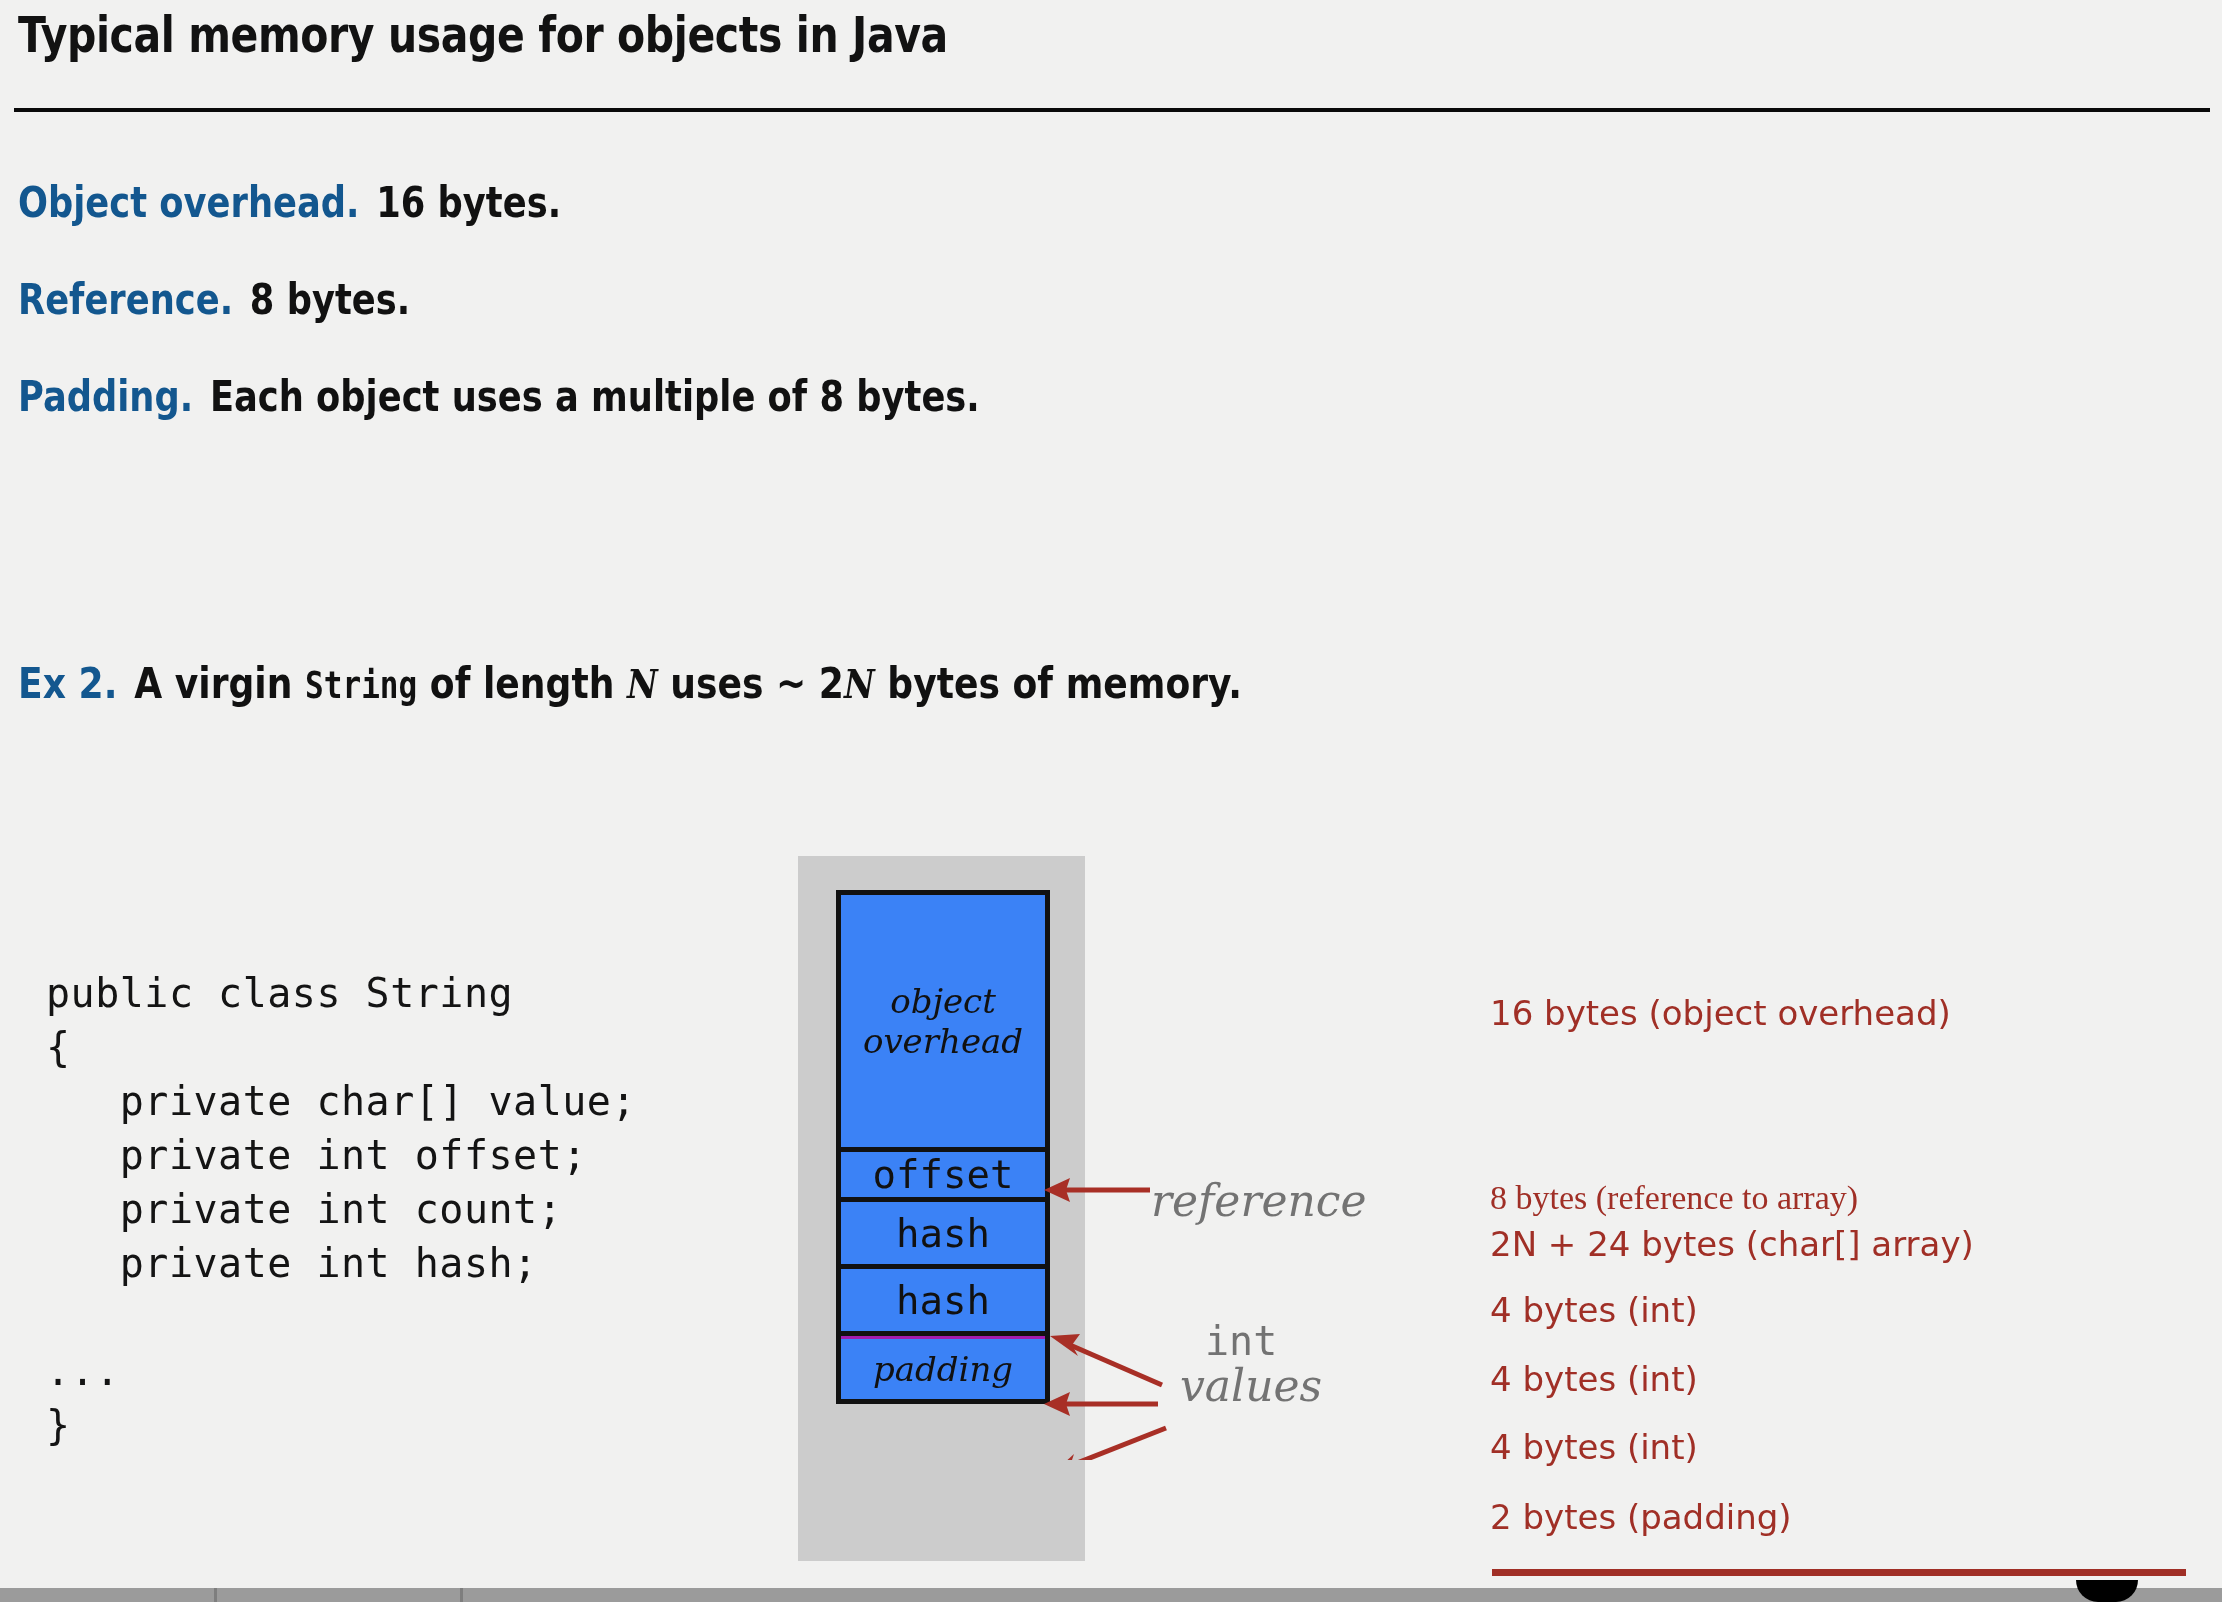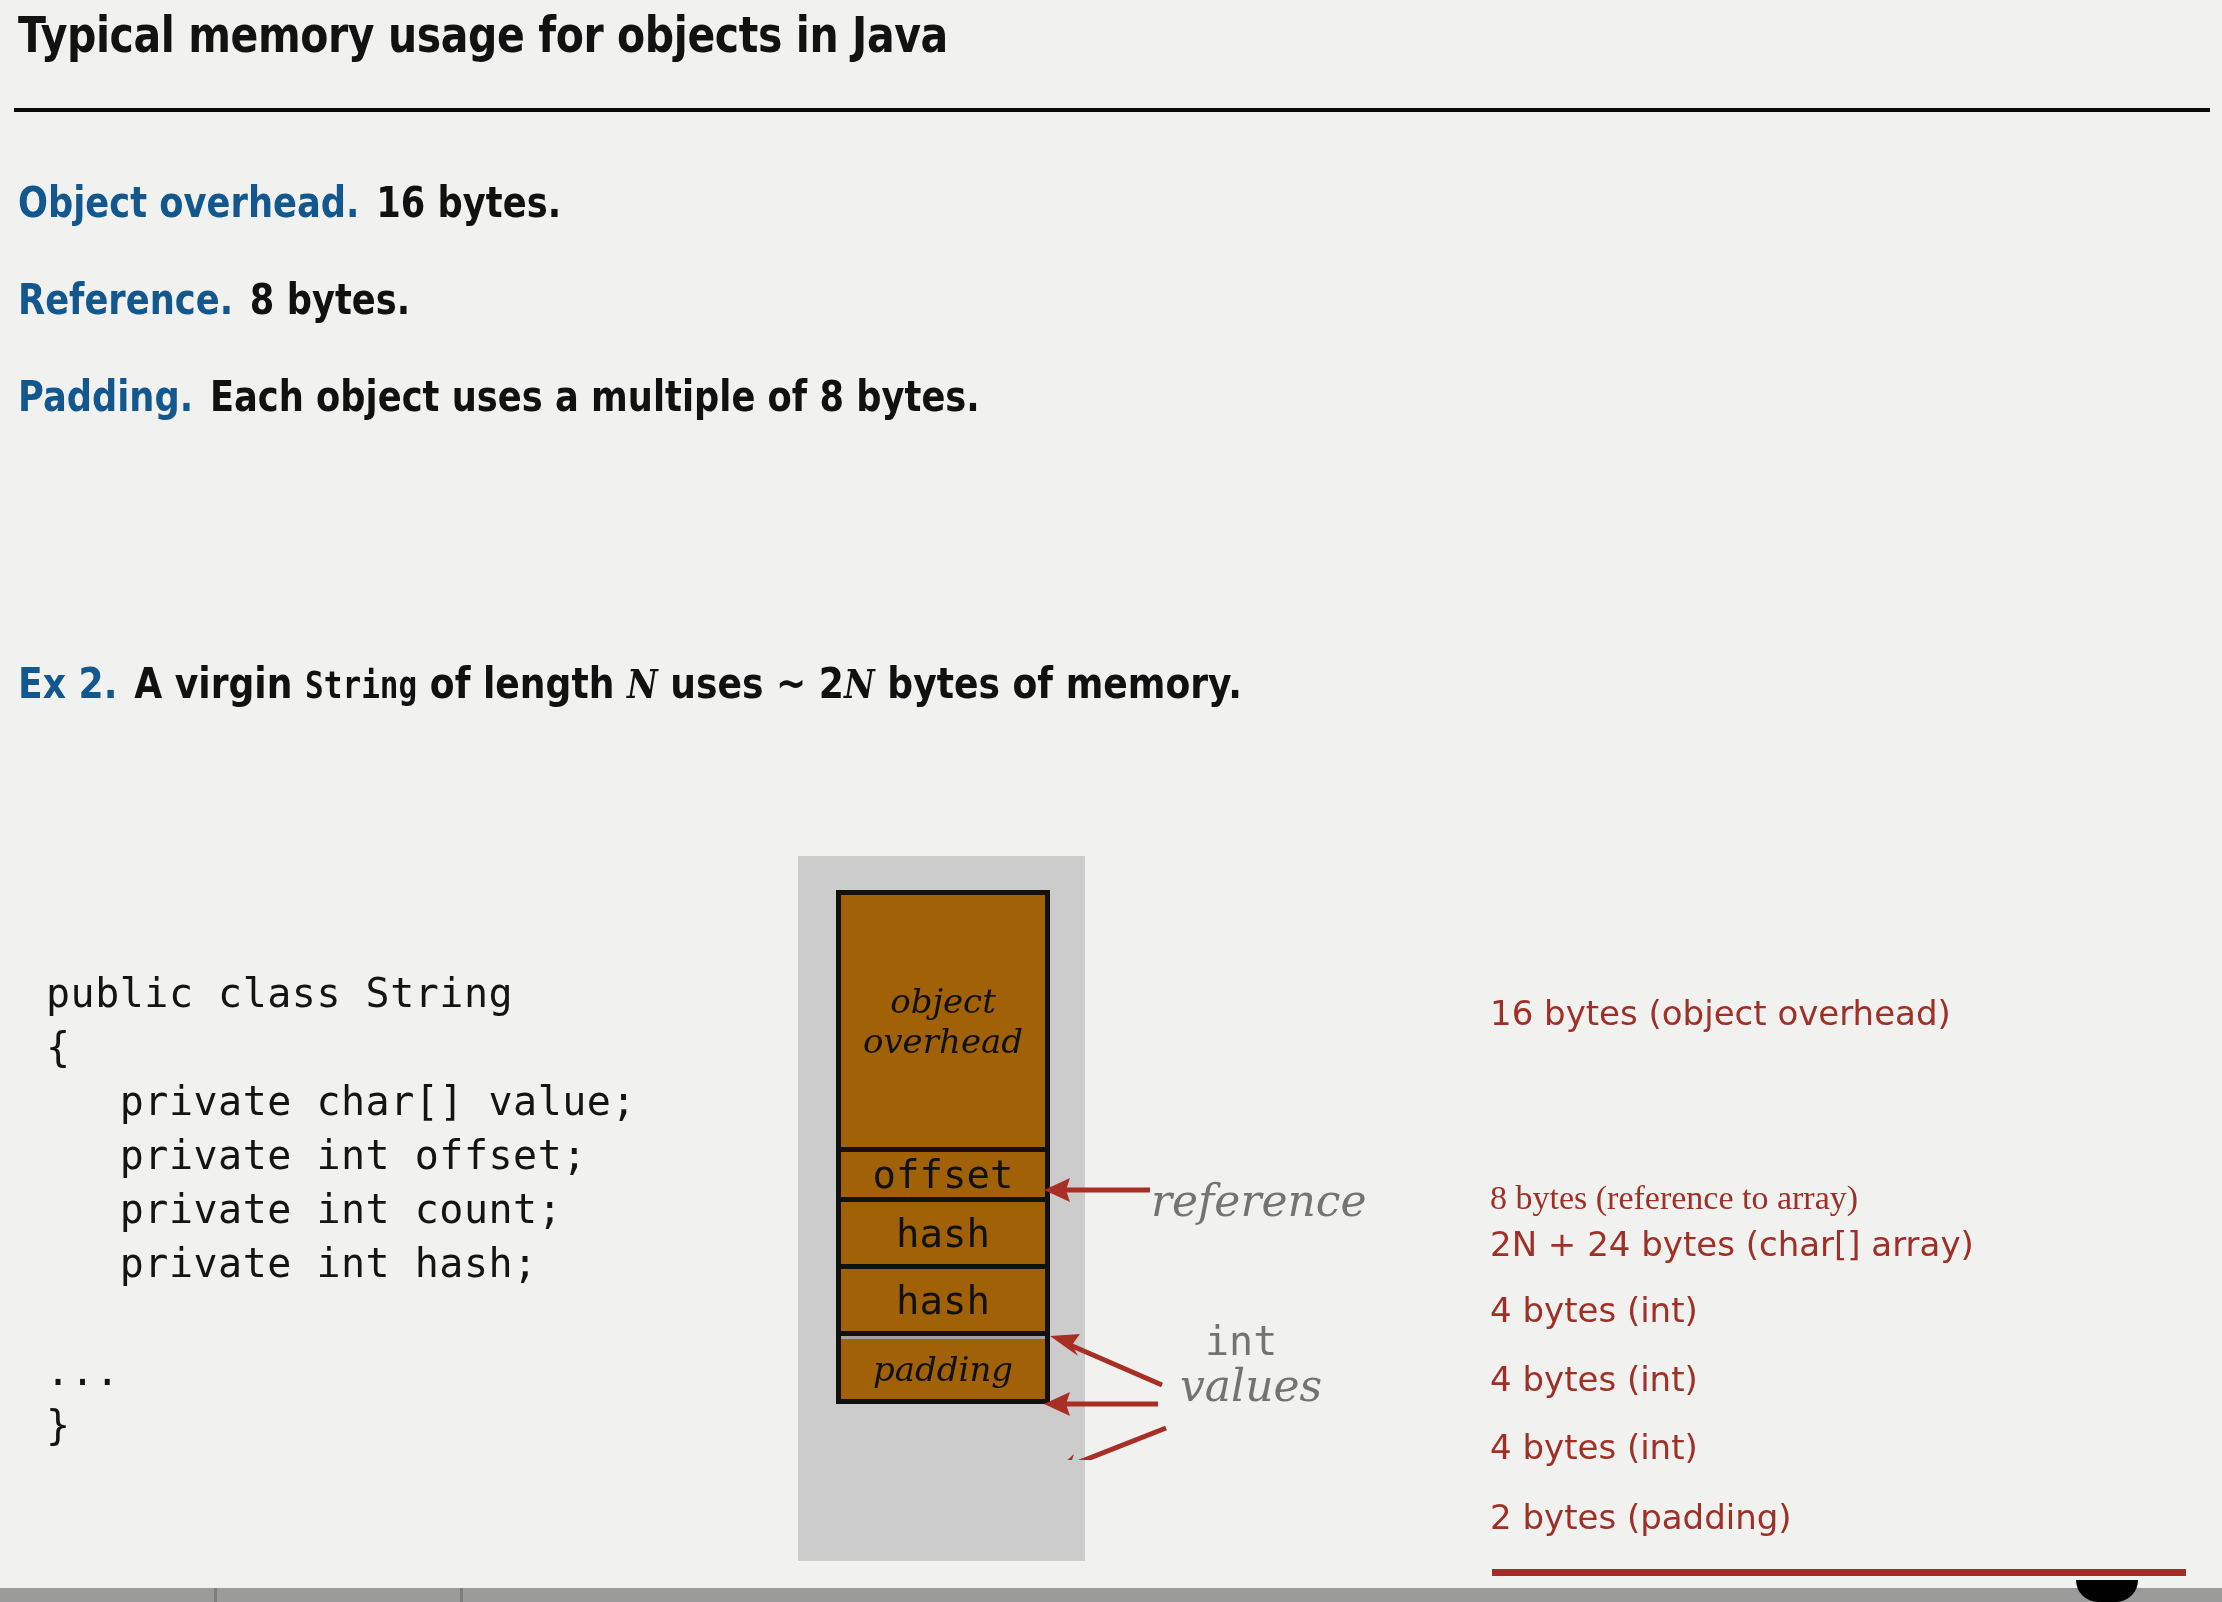--- a/index.html
+++ b/index.html
@@ -98,21 +98,21 @@
   #memory-box {
     position: absolute;
     left: 836px; top: 890px;
     width: 214px;
     border: 5px solid #111;
     box-sizing: border-box;
     background: #ffffff;
   }
   .mem-cell {
     box-sizing: border-box;
-    background: #a16207;
+    background: #3b82f6;
     display: flex;
     align-items: center;
     justify-content: center;
     text-align: center;
     color: #111;
     border-bottom: 5px solid #111;
   }
   .mem-cell:last-child { border-bottom: none; }
   .cell-mono {
     font-family: "DejaVu Sans Mono", monospace;
@@ -127,21 +127,21 @@
   .cell-ital-sm {
     font-family: "DejaVu Serif", serif;
     font-style: italic;
     font-size: 34px;
   }
   #cell-overhead { height: 257px; }
   #cell-value    { height: 95px; }
   #cell-offset   { height: 50px; }
   #cell-count    { height: 67px; }
   #cell-hash     { height: 67px; }
-  #cell-padding  { height: 63px; border-bottom: none; border-top: 3px solid #a3a3a3; }
+  #cell-padding  { height: 63px; border-bottom: none; border-top: 3px solid #a21caf; }
 
   
   #arrow-layer {
     position: absolute;
     left: 1040px; top: 1140px;
     width: 260px; height: 320px;
     pointer-events: none;
   }
   .red-label {
     position: absolute;

